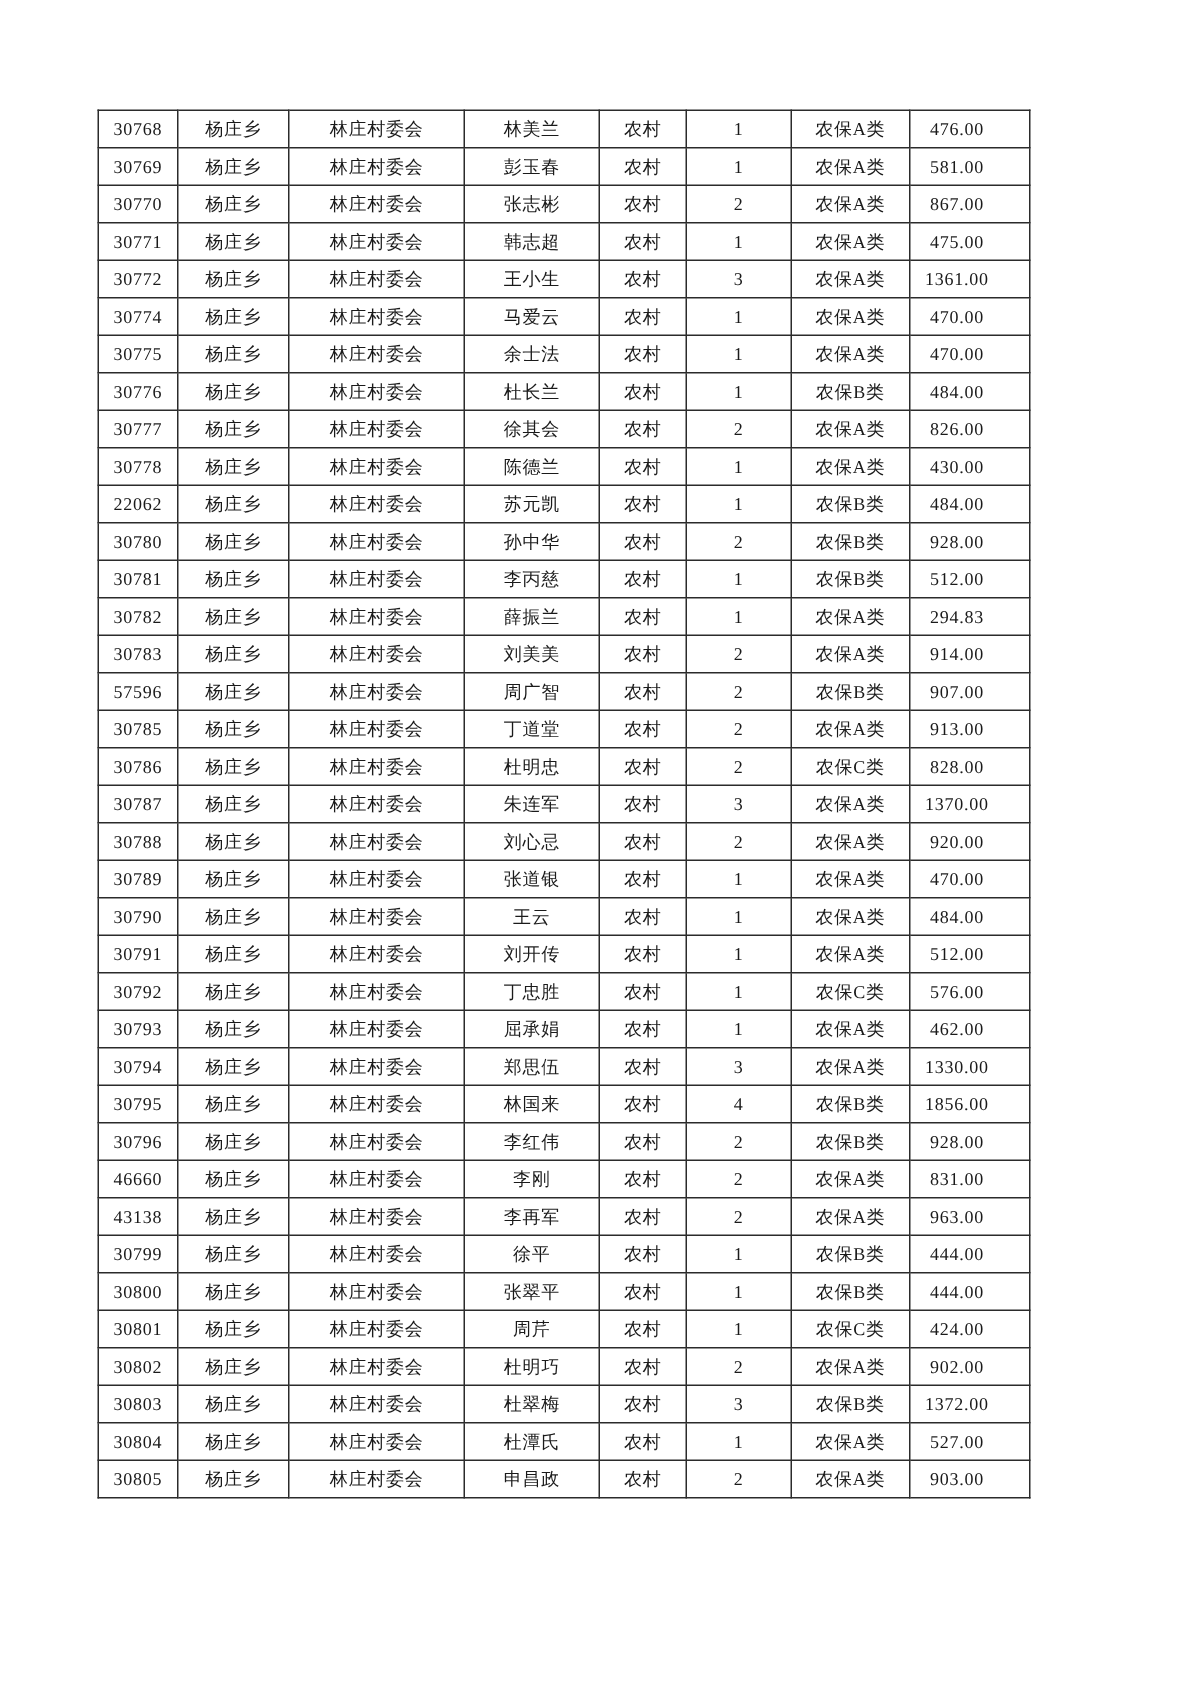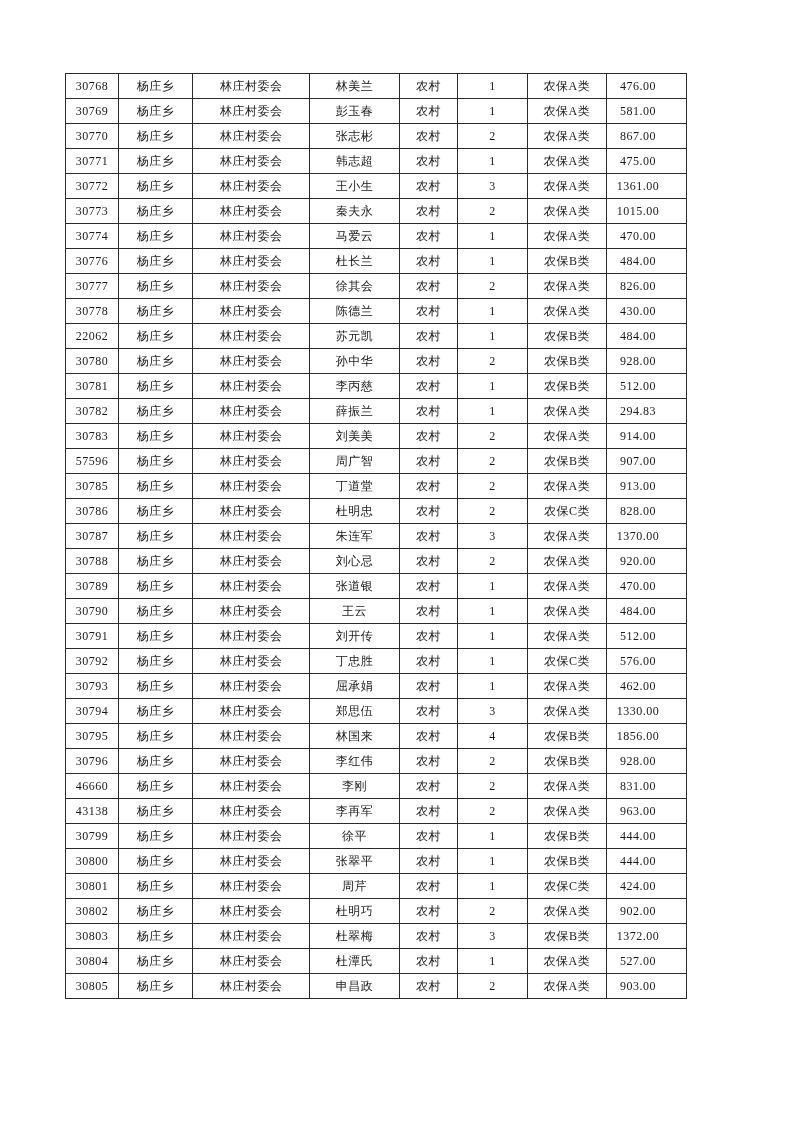--- a/index.html
+++ b/index.html
@@ -95,34 +95,34 @@
     <td class="col-id">30772</td>
     <td class="col-township">杨庄乡</td>
     <td class="col-village">林庄村委会</td>
     <td class="col-name">王小生</td>
     <td class="col-type">农村</td>
     <td class="col-count">3</td>
     <td class="col-category">农保A类</td>
     <td class="col-amount">1361.00</td>
   </tr>
         <tr>
-    <td class="col-id">30773</td>
-    <td class="col-township">杨庄乡</td>
-    <td class="col-village">林庄村委会</td>
-    <td class="col-name">秦夫永</td>
-    <td class="col-type">农村</td>
-    <td class="col-count">2</td>
-    <td class="col-category">农保A类</td>
-    <td class="col-amount">1015.00</td>
-  </tr>
-        <tr>
     <td class="col-id">30774</td>
     <td class="col-township">杨庄乡</td>
     <td class="col-village">林庄村委会</td>
     <td class="col-name">马爱云</td>
+    <td class="col-type">农村</td>
+    <td class="col-count">1</td>
+    <td class="col-category">农保A类</td>
+    <td class="col-amount">470.00</td>
+  </tr>
+        <tr>
+    <td class="col-id">30775</td>
+    <td class="col-township">杨庄乡</td>
+    <td class="col-village">林庄村委会</td>
+    <td class="col-name">余士法</td>
     <td class="col-type">农村</td>
     <td class="col-count">1</td>
     <td class="col-category">农保A类</td>
     <td class="col-amount">470.00</td>
   </tr>
         <tr>
     <td class="col-id">30776</td>
     <td class="col-township">杨庄乡</td>
     <td class="col-village">林庄村委会</td>
     <td class="col-name">杜长兰</td>

